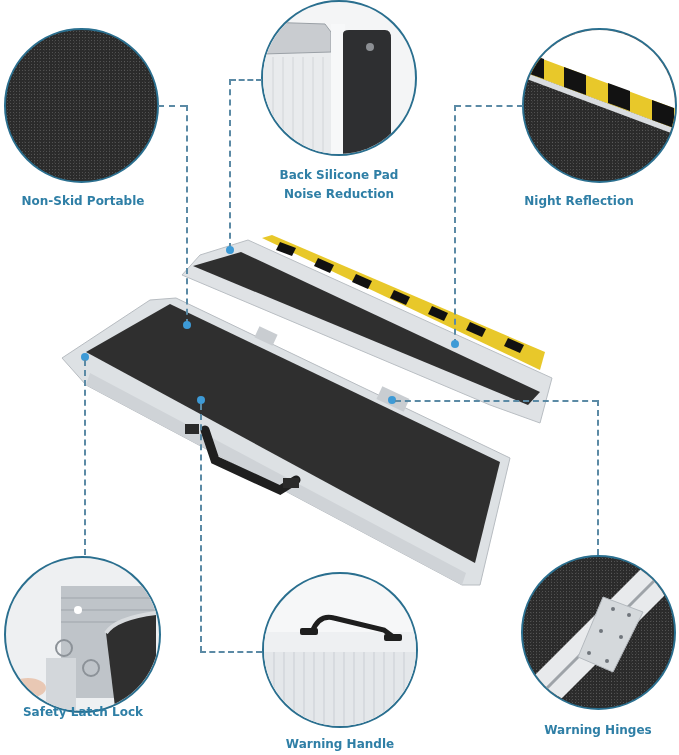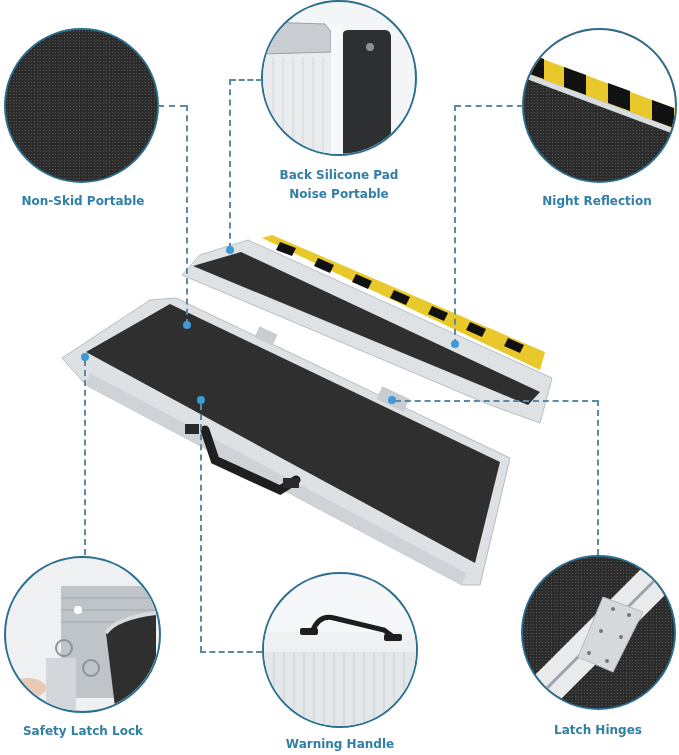--- a/index.html
+++ b/index.html
@@ -37,37 +37,37 @@
         <line x1="60" y1="55" x2="60" y2="156"></line>
     </g>
     <path d="M0 20 L62 22 L68 30 L68 50 L0 52 Z" fill="#c9ccd0" stroke="#9aa0a6"></path>
     <rect x="68" y="22" width="14" height="140" fill="#f7f8f9"></rect>
     <path d="M80 32 Q80 28 86 28 L122 28 Q128 28 128 36 L128 160 L80 160 Z" fill="#2e2f31"></path>
     <circle cx="107" cy="45" r="4" fill="#8c8f93"></circle>
   </svg>
 </div>
 <div class="label" style="left:258px; top:166px; width:162px;">
   <div>Back Silicone Pad</div>
-  <div>Noise Portable</div>
+  <div>Noise Reduction</div>
 </div>
 
 <div class="circle sand" style="left:522px; top:28px; width:155px; height:155px;">
   <svg width="155" height="155" viewBox="0 0 155 155" style="position:absolute;left:0;top:0;">
     <polygon points="0,0 155,0 155,100 0,42" fill="#ffffff"></polygon>
     <polygon points="0,42 155,100 155,106 0,48" fill="#d9dcdf"></polygon>
     <polygon points="0,22 155,80 155,100 0,42" fill="#e8c82a"></polygon>
     <g fill="#121212">
       <polygon points="0,22 20,29 20,49 0,42"></polygon>
       <polygon points="40,37 62,45 62,65 40,57"></polygon>
       <polygon points="84,53 106,61 106,81 84,73"></polygon>
       <polygon points="128,70 150,78 150,98 128,90"></polygon>
     </g>
   </svg>
 </div>
-<div class="label" style="left:517px; top:192px; width:160px;">
+<div class="label" style="left:499px; top:192px; width:160px;">
   <div>Night Reflection</div>
 </div>
 
 <svg class="abs" style="left:0;top:0;" width="679" height="755" viewBox="0 0 679 755">
 
   <polygon points="200,255 248,240 552,378 540,423 490,405 182,275" fill="#dfe2e5" stroke="#b9bec3"></polygon>
   <polygon points="193,266 241,252 540,392 528,405" fill="#2f2f2f"></polygon>
 
   <polygon points="262,238 272,235 545,352 540,370" fill="#e8c82a"></polygon>
   <g fill="#111">
@@ -125,21 +125,21 @@
       </g>
     <circle cx="72" cy="52" r="4" fill="#ffffff"></circle>
     <path d="M100 75 Q110 60 150 55 L150 157 L110 157 Z" fill="#2f2f2f"></path>
     <path d="M100 75 Q110 60 150 55" fill="none" stroke="#d8dbde" stroke-width="4"></path>
     <rect x="40" y="100" width="30" height="57" fill="#d3d7db"></rect>
     <circle cx="58" cy="90" r="8" fill="none" stroke="#8c9298" stroke-width="2"></circle>
     <circle cx="85" cy="110" r="8" fill="none" stroke="#8c9298" stroke-width="2"></circle>
     <ellipse cx="22" cy="130" rx="18" ry="10" fill="#e9c8b4"></ellipse>
   </svg>
 </div>
-<div class="label" style="left:0; top:722px; width:166px;">Safety Latch Lock</div>
+<div class="label" style="left:0; top:703px; width:166px;">Safety Latch Lock</div>
 
 <div class="circle" style="left:262px; top:572px; width:156px; height:156px; background:#f6f7f8;">
   <svg width="156" height="156" viewBox="0 0 156 156">
     <rect x="0" y="58" width="156" height="20" fill="#eef0f2"></rect>
     <rect x="0" y="78" width="156" height="80" fill="#e4e7ea"></rect>
     <g stroke="#cfd3d7" stroke-width="1.2">
       <line x1="10" y1="78" x2="10" y2="156"></line>
         <line x1="20" y1="78" x2="20" y2="156"></line>
         <line x1="30" y1="78" x2="30" y2="156"></line>
       <line x1="40" y1="78" x2="40" y2="156"></line>
@@ -169,13 +169,13 @@
     <g fill="#6f757b">
       <circle cx="90" cy="52" r="2"></circle>
         <circle cx="106" cy="58" r="2"></circle>
       <circle cx="78" cy="74" r="2"></circle>
         <circle cx="98" cy="80" r="2"></circle>
       <circle cx="66" cy="96" r="2"></circle>
         <circle cx="84" cy="104" r="2"></circle>
     </g>
   </svg>
 </div>
-<div class="label" style="left:517px; top:721px; width:162px;">Latch Hinges</div>
+<div class="label" style="left:517px; top:721px; width:162px;">Warning Hinges</div>
 
 </body></html>

